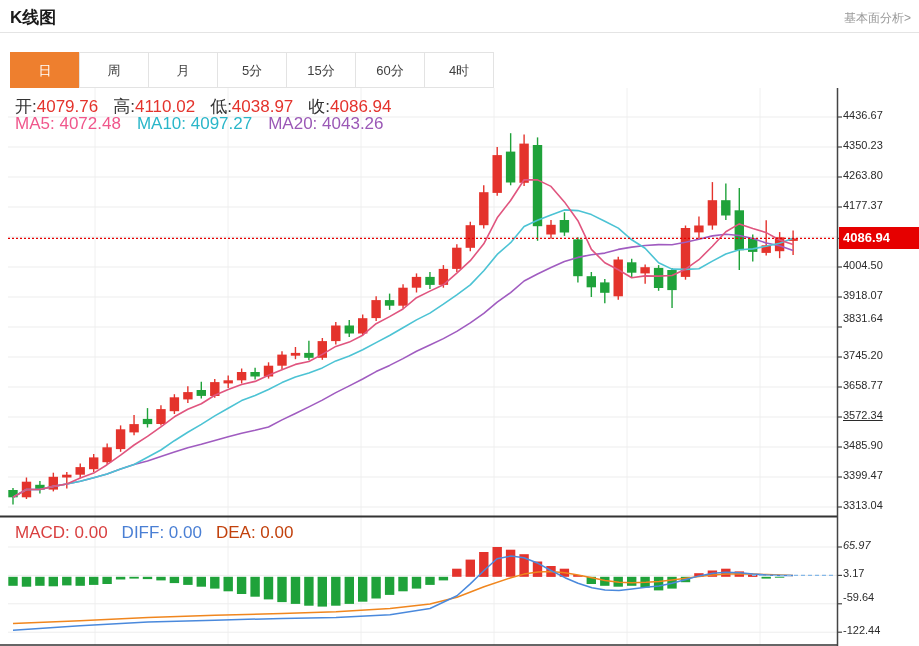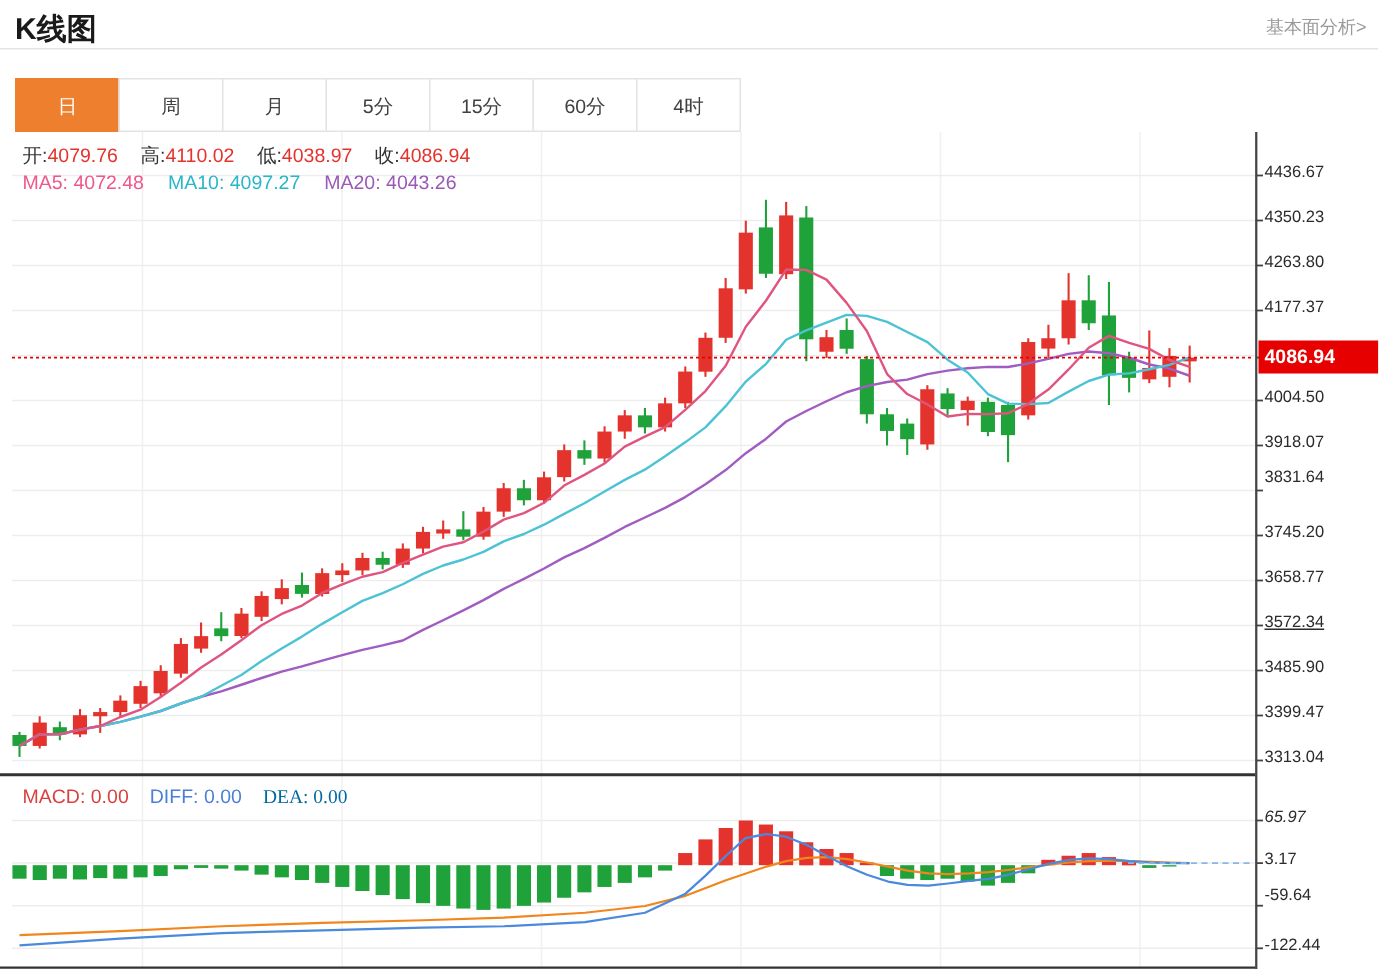--- a/index.html
+++ b/index.html
@@ -1,42 +1,42 @@
 <!DOCTYPE html>
 <html><head>
 <meta charset="utf-8">
 <style>
   html,body{margin:0;padding:0;background:#fff;}
   #app{position:relative;width:919px;height:646px;overflow:hidden;background:#fff;
        font-family:"Liberation Sans","DejaVu Sans",sans-serif;}
   
-  .page-title{position:absolute;top:6px;left:10px;font-size:20px;font-weight:bold;color:#1a1a1a;z-index:4;}
+  .page-title{position:absolute;top:6px;left:10px;font-size:17px;font-weight:bold;color:#1a1a1a;z-index:4;}
   .fund-link{position:absolute;top:10px;right:8px;font-size:12px;color:#999;text-decoration:none;z-index:4;}
   .hdr-divider{position:absolute;top:32px;left:0;width:919px;height:1px;background:#e4e4e4;z-index:4;}
   
   .tabs{position:absolute;top:52px;left:10px;display:flex;z-index:5;}
   .tab{width:70px;height:36px;line-height:36px;text-align:center;font-size:13px;color:#404040;
        background:#fff;border:1px solid #e3e3e3;margin-left:-1px;box-sizing:border-box;cursor:pointer;}
   .tab:first-child{margin-left:0;}
   .tab.active{background:#ee7f2e;border-color:#ee7f2e;color:#fff;}
   
   #chart{position:absolute;top:0;left:0;z-index:1;}
   
-  .row{position:absolute;z-index:3;font-size:13px;white-space:nowrap;text-align:right;}
+  .row{position:absolute;z-index:3;font-size:17px;white-space:nowrap;text-align:right;}
   .ohlc-row{top:95px;left:15px;}
   .ohlc-row .lbl{color:#333;}
   .ohlc-row .val{color:#e4332c;margin-right:15px;}
   .ma-row{top:114px;left:15px;}
   .ma5{color:#f0578c;margin-right:16px;}
   .ma10{color:#2ab6c9;margin-right:16px;}
   .ma20{color:#9b59b6;}
   .macd-row{top:523px;left:15px;}
   .macd-v{color:#d94040;margin-right:14px;}
   .diff-v{color:#4a7fd4;margin-right:14px;}
-  .dea-v{color:#0369a1;font-family:Liberation Serif, serif;}
+  .dea-v{color:#c2410c;}
   
   .axis-label{position:absolute;left:843px;width:72px;font-size:11px;color:#2b2b2b;z-index:2;}
   
   .price-badge{position:absolute;left:839px;top:227px;width:80px;height:22px;line-height:22px;
                background:#e60000;color:#fff;font-size:13px;font-weight:bold;padding-left:4px;
                box-sizing:border-box;z-index:3;}
 </style>
 </head>
 <body>
 

